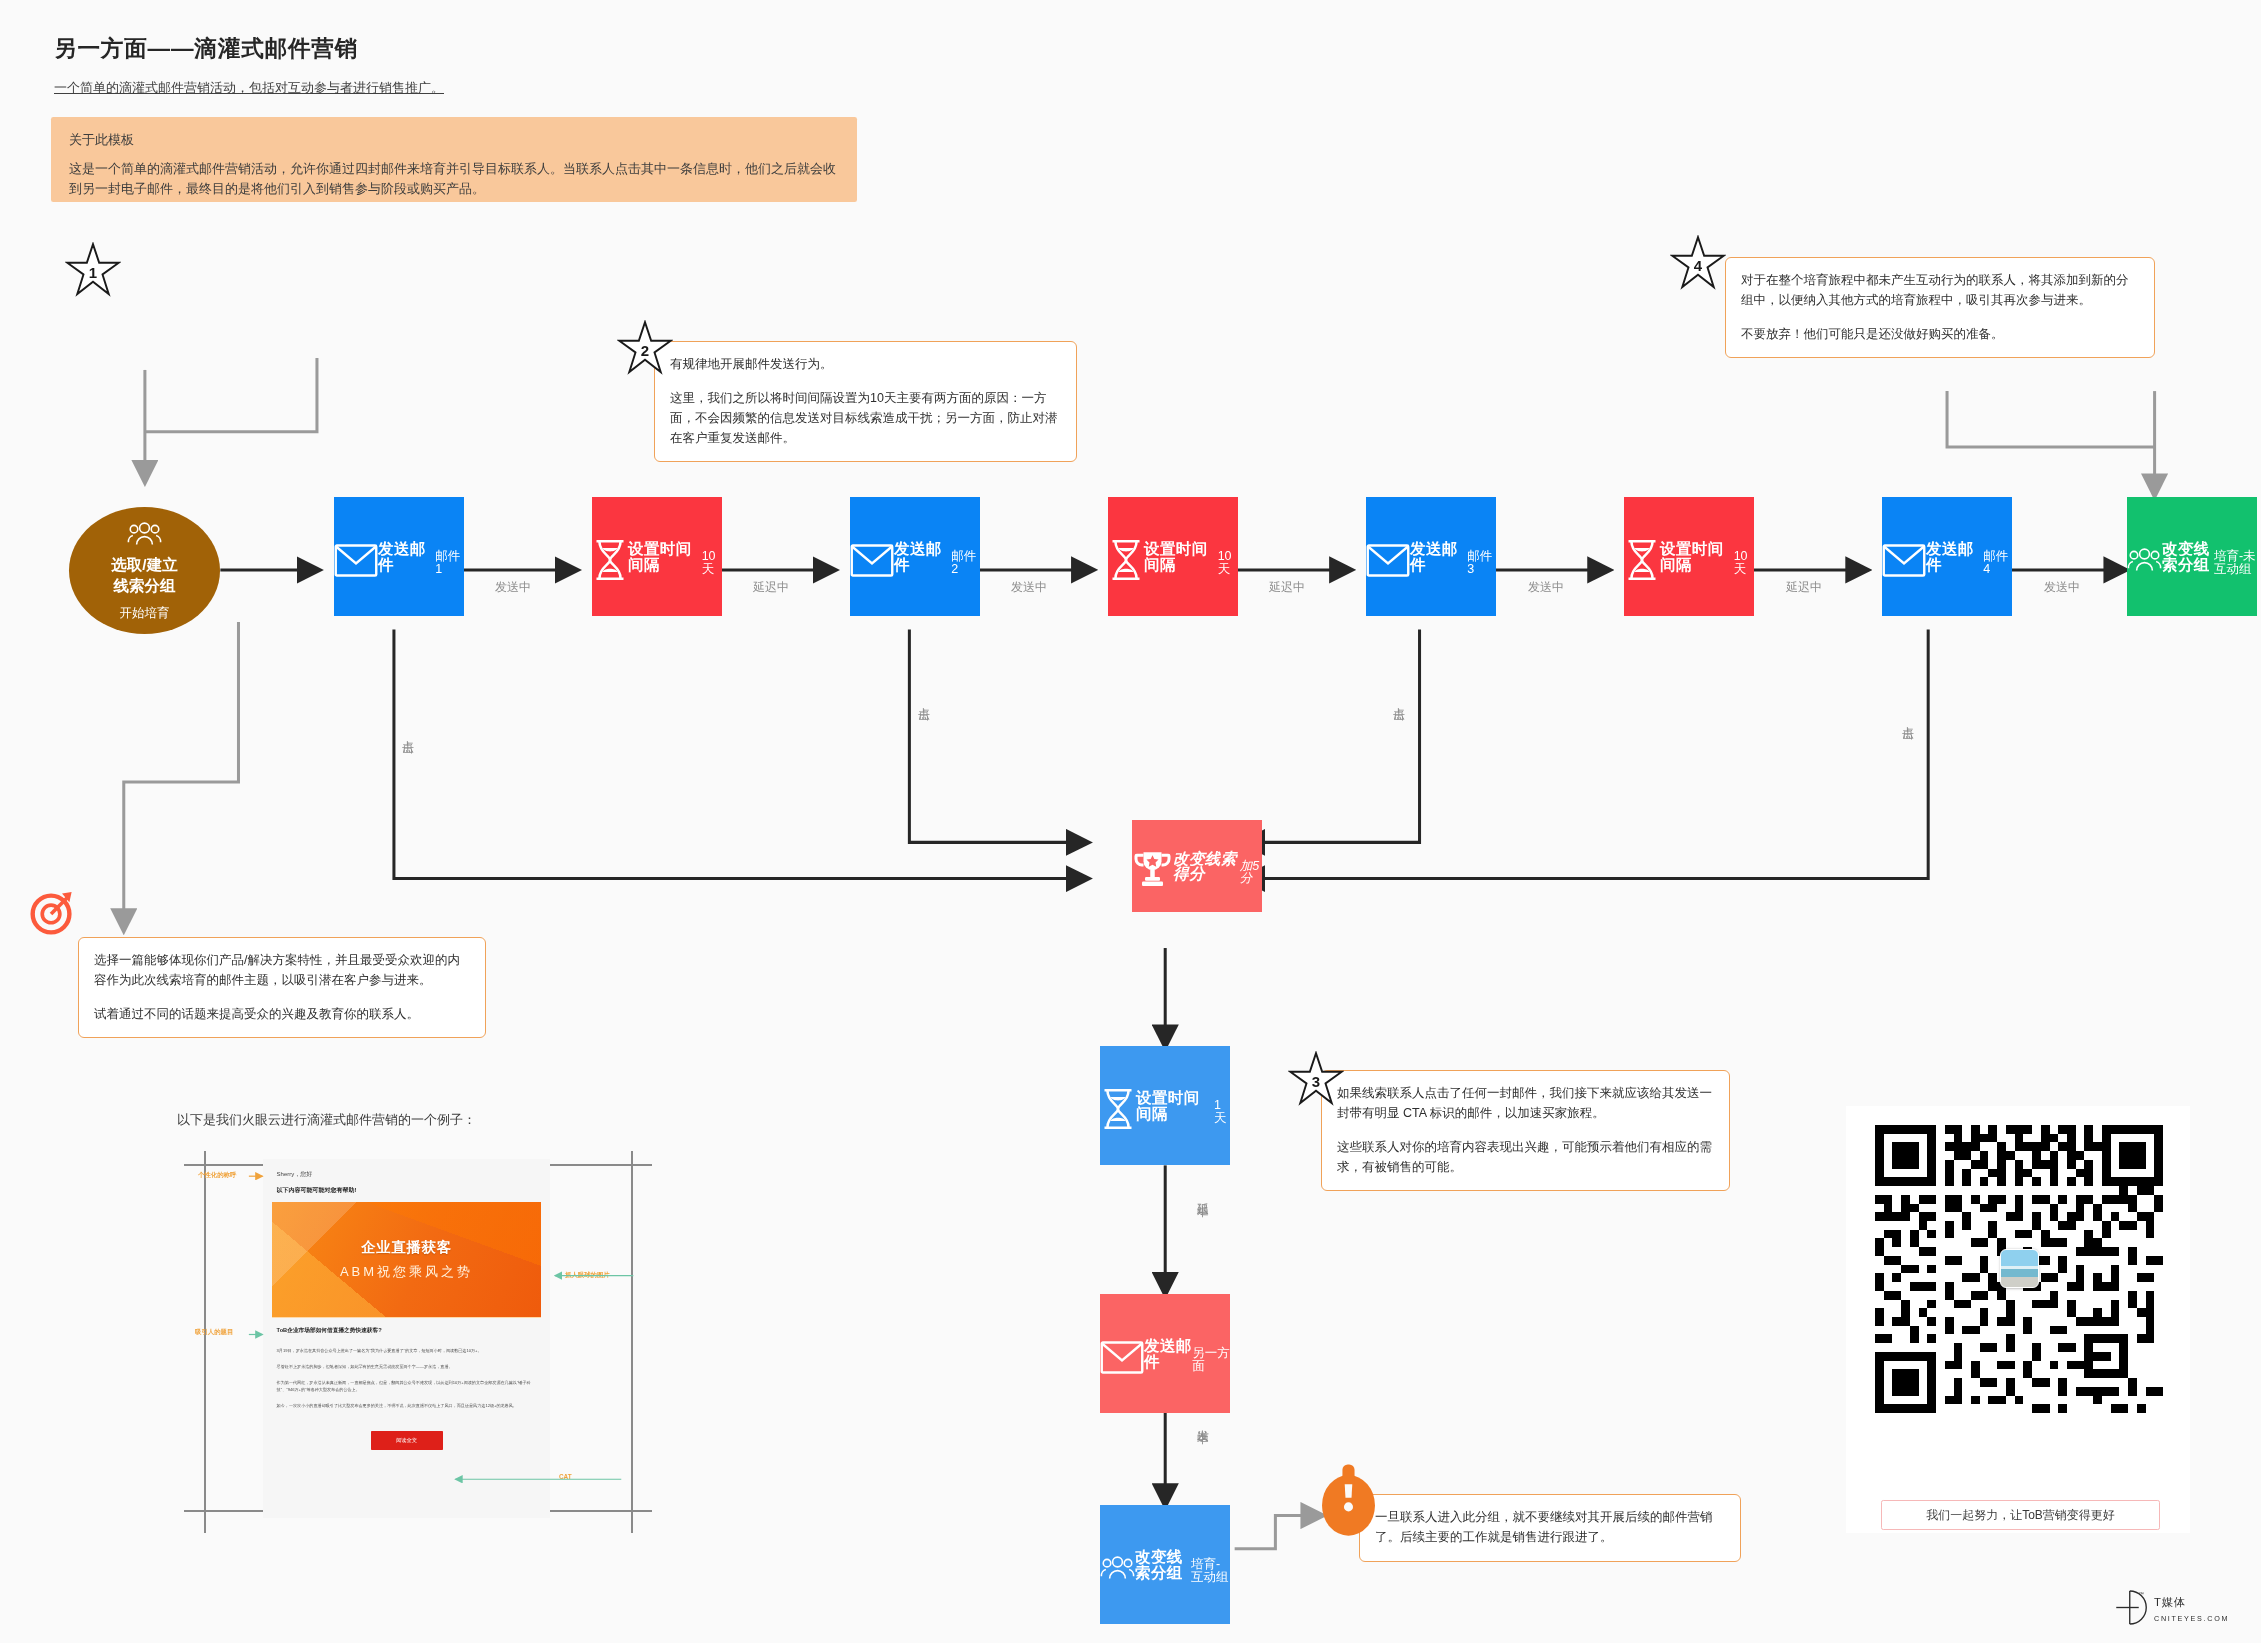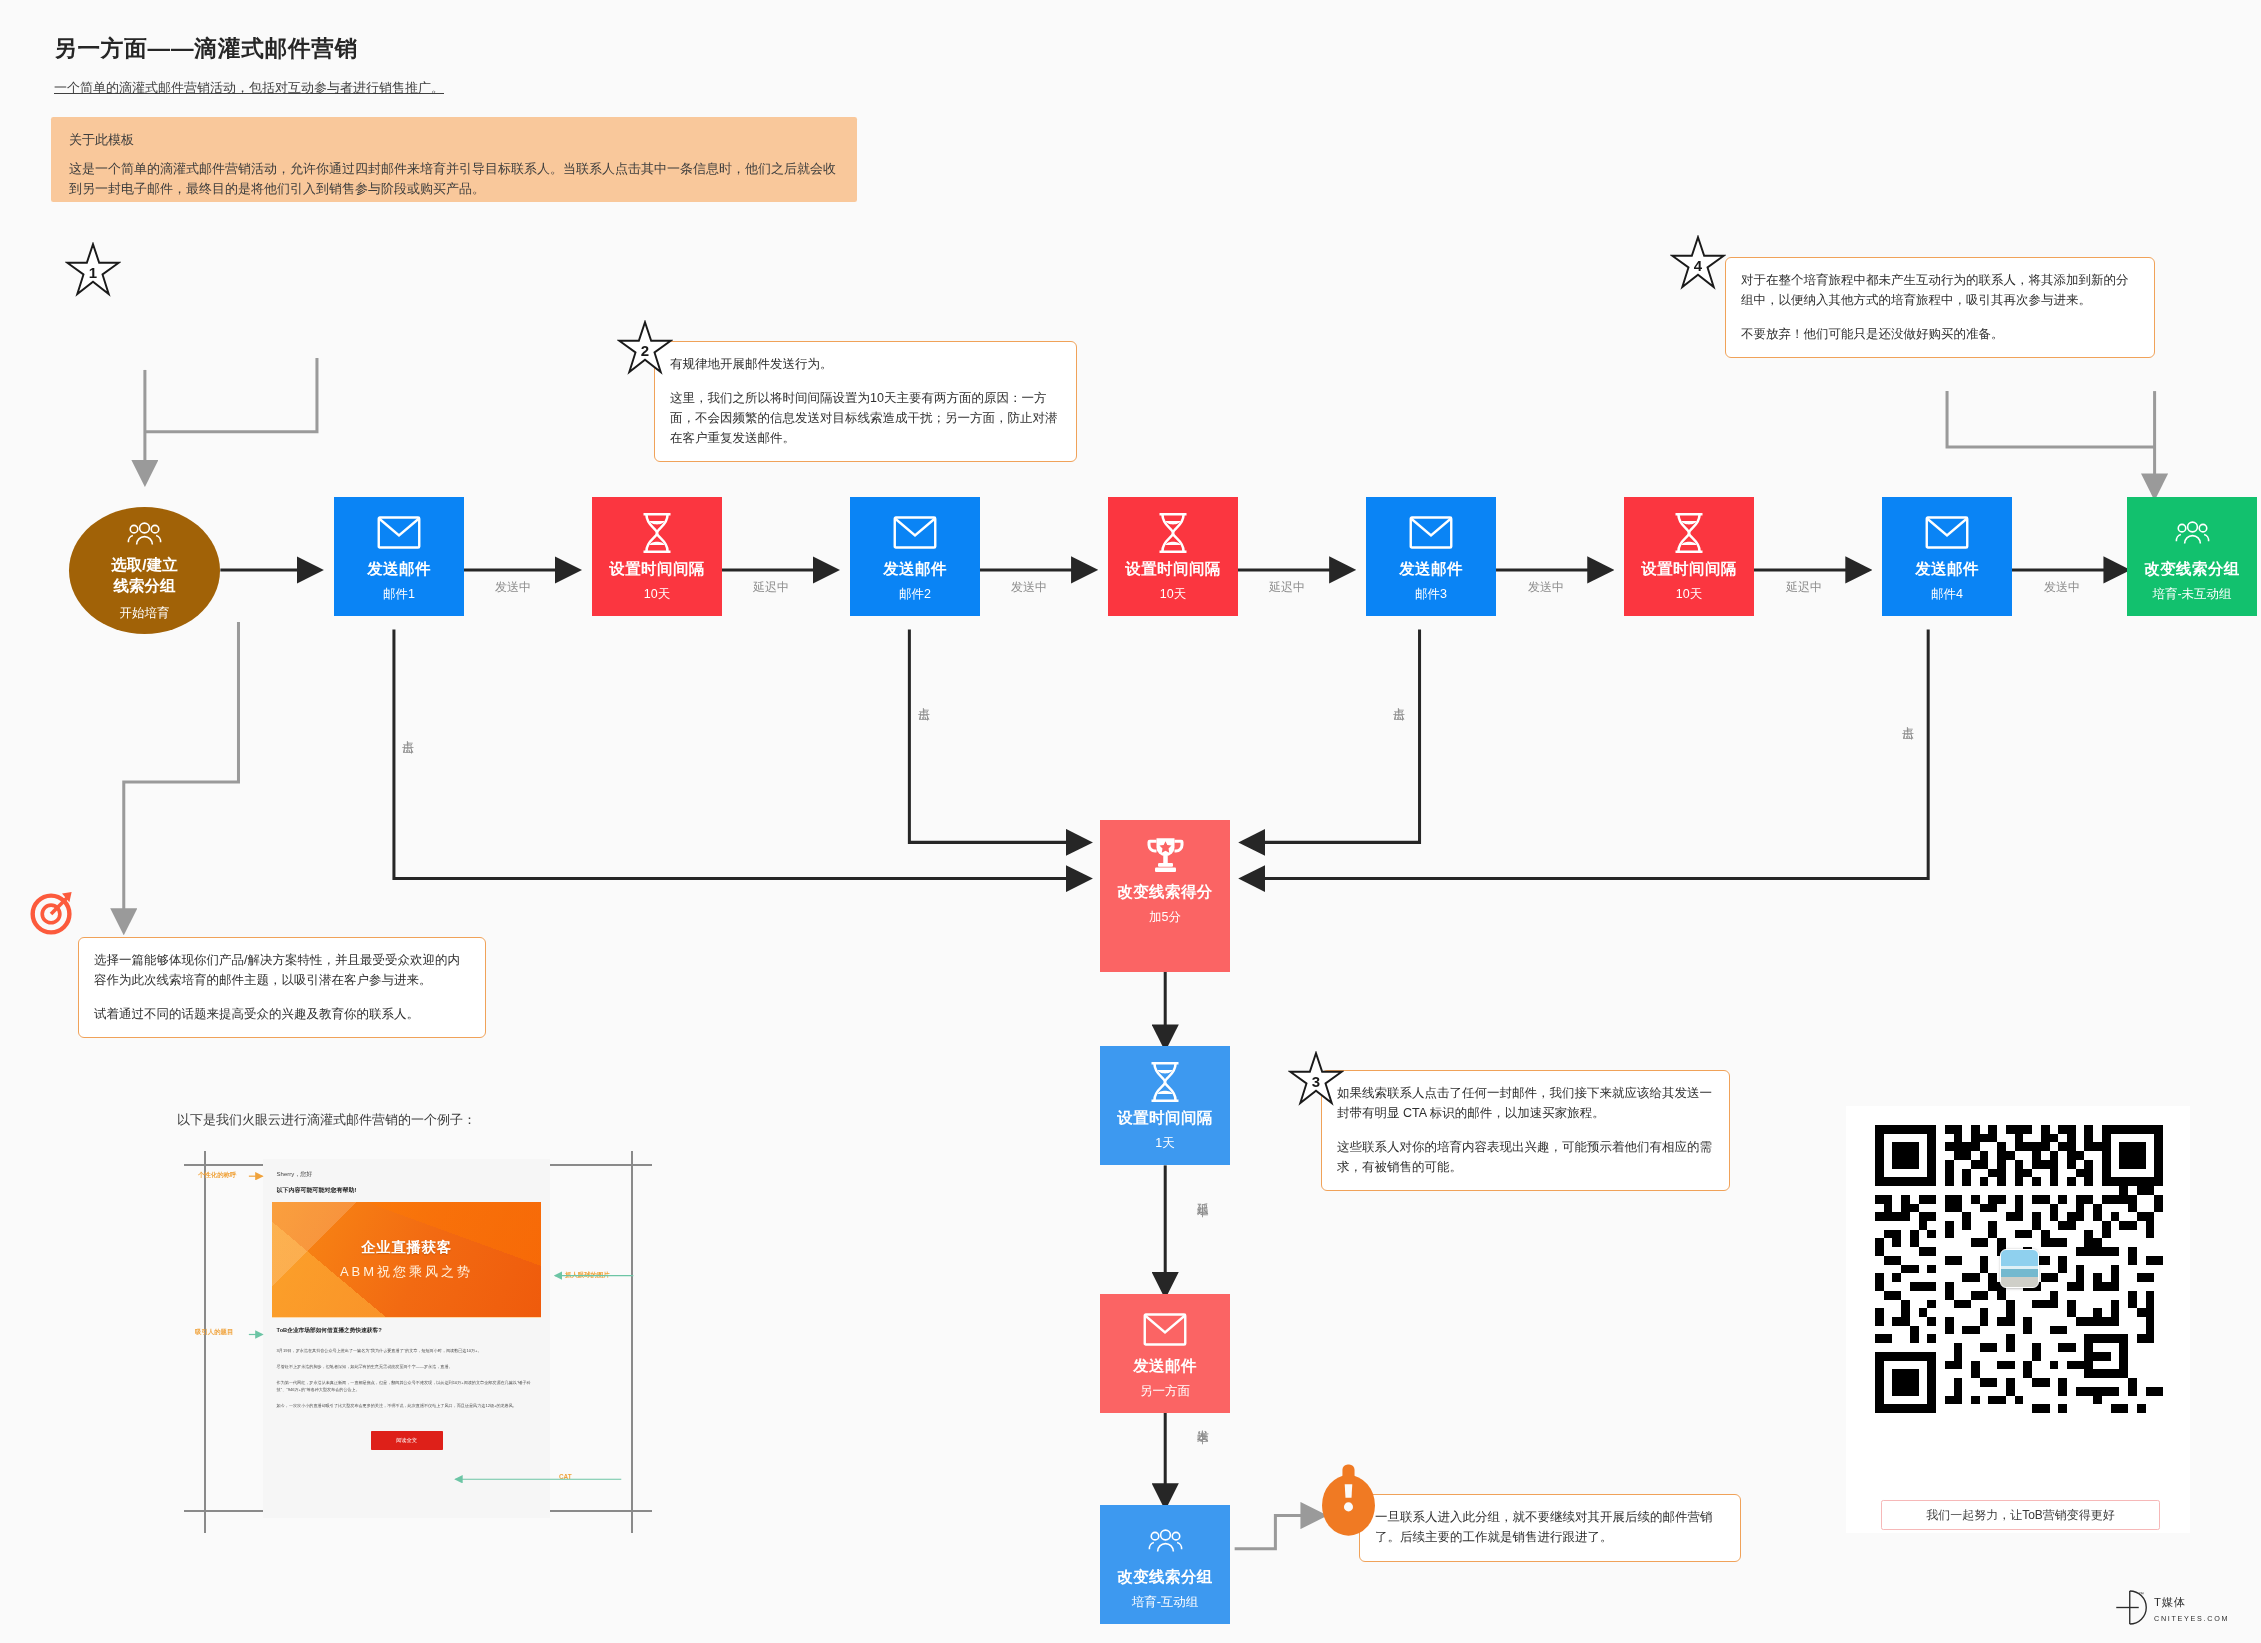--- a/index.html
+++ b/index.html
@@ -46,21 +46,21 @@
   .star .num {
     position:absolute; left:0; top:0; width:56px; height:56px;
     display:flex; align-items:center; justify-content:center;
     font-size:15px; font-weight:bold; color:#1a1a1a;
     padding-top:4.5px;
   }
 
   
   .node {
     position:absolute; width:130px; height:119px;
-    display:flex; flex-direction:column; align-items:center;
+    display:flex; flex-direction:row; align-items:center;
     color:#fff; z-index:4;
   }
   .node .ico { height:56px; display:flex; align-items:center; justify-content:center; margin-top:7.5px; }
   .node .t1 { font-size:15.5px; font-weight:bold; letter-spacing:0.4px; line-height:1; }
   .node .t2 { font-size:12.5px; margin-top:12px; line-height:1; }
   .n-blue  { background:#0a84f5; }
   .n-red   { background:#fb3640; }
   .n-green { background:#12c16e; }
   .n-salmon{ background:#fb6464; }
   .n-blue2 { background:#3d99f0; }
@@ -383,21 +383,21 @@
         <circle cx="9" cy="13.5" r="5"></circle>
         <path d="M1.5,31 a7.5,8.5 0 0 1 6,-9"></path>
         <circle cx="37" cy="13.5" r="5"></circle>
         <path d="M44.5,31 a7.5,8.5 0 0 0 -6,-9"></path>
       </svg>
     </span>
     <div class="t1">改变线索分组</div>
     <div class="t2">培育-未互动组</div>
   </div>
 
-  <div class="node n-salmon" style="left:1100px; top:820px; height:152px;">
+  <div class="node n-salmon" style="left:1132px; top:820px; height:92px;font-style:italic;">
     <span class="ico">
       <svg width="41" height="39" viewBox="0 0 54 52" fill="#fff">
         <path d="M15,3 h24 v12 a12,12 0 0 1 -24,0 z"></path>
         <path d="M15,5 h-9 a3,3 0 0 0 -3,3 v4 a10,10 0 0 0 10,10 h2 v-4 h-2 a6,6 0 0 1 -6,-6 v-3 h8 z"></path>
         <path d="M39,5 h9 a3,3 0 0 1 3,3 v4 a10,10 0 0 1 -10,10 h-2 v-4 h2 a6,6 0 0 0 6,-6 v-3 h-8 z"></path>
         <rect x="24" y="26" width="6" height="10"></rect>
         <rect x="17" y="36" width="20" height="5" rx="1.5"></rect>
         <rect x="13" y="42" width="28" height="6" rx="1.5"></rect>
         <polygon points="27,7 29.4,12.1 35,12.8 31,16.7 32,22.2 27,19.5 22,22.2 23,16.7 19,12.8 24.6,12.1" fill="#fb6464"></polygon>
       </svg>

